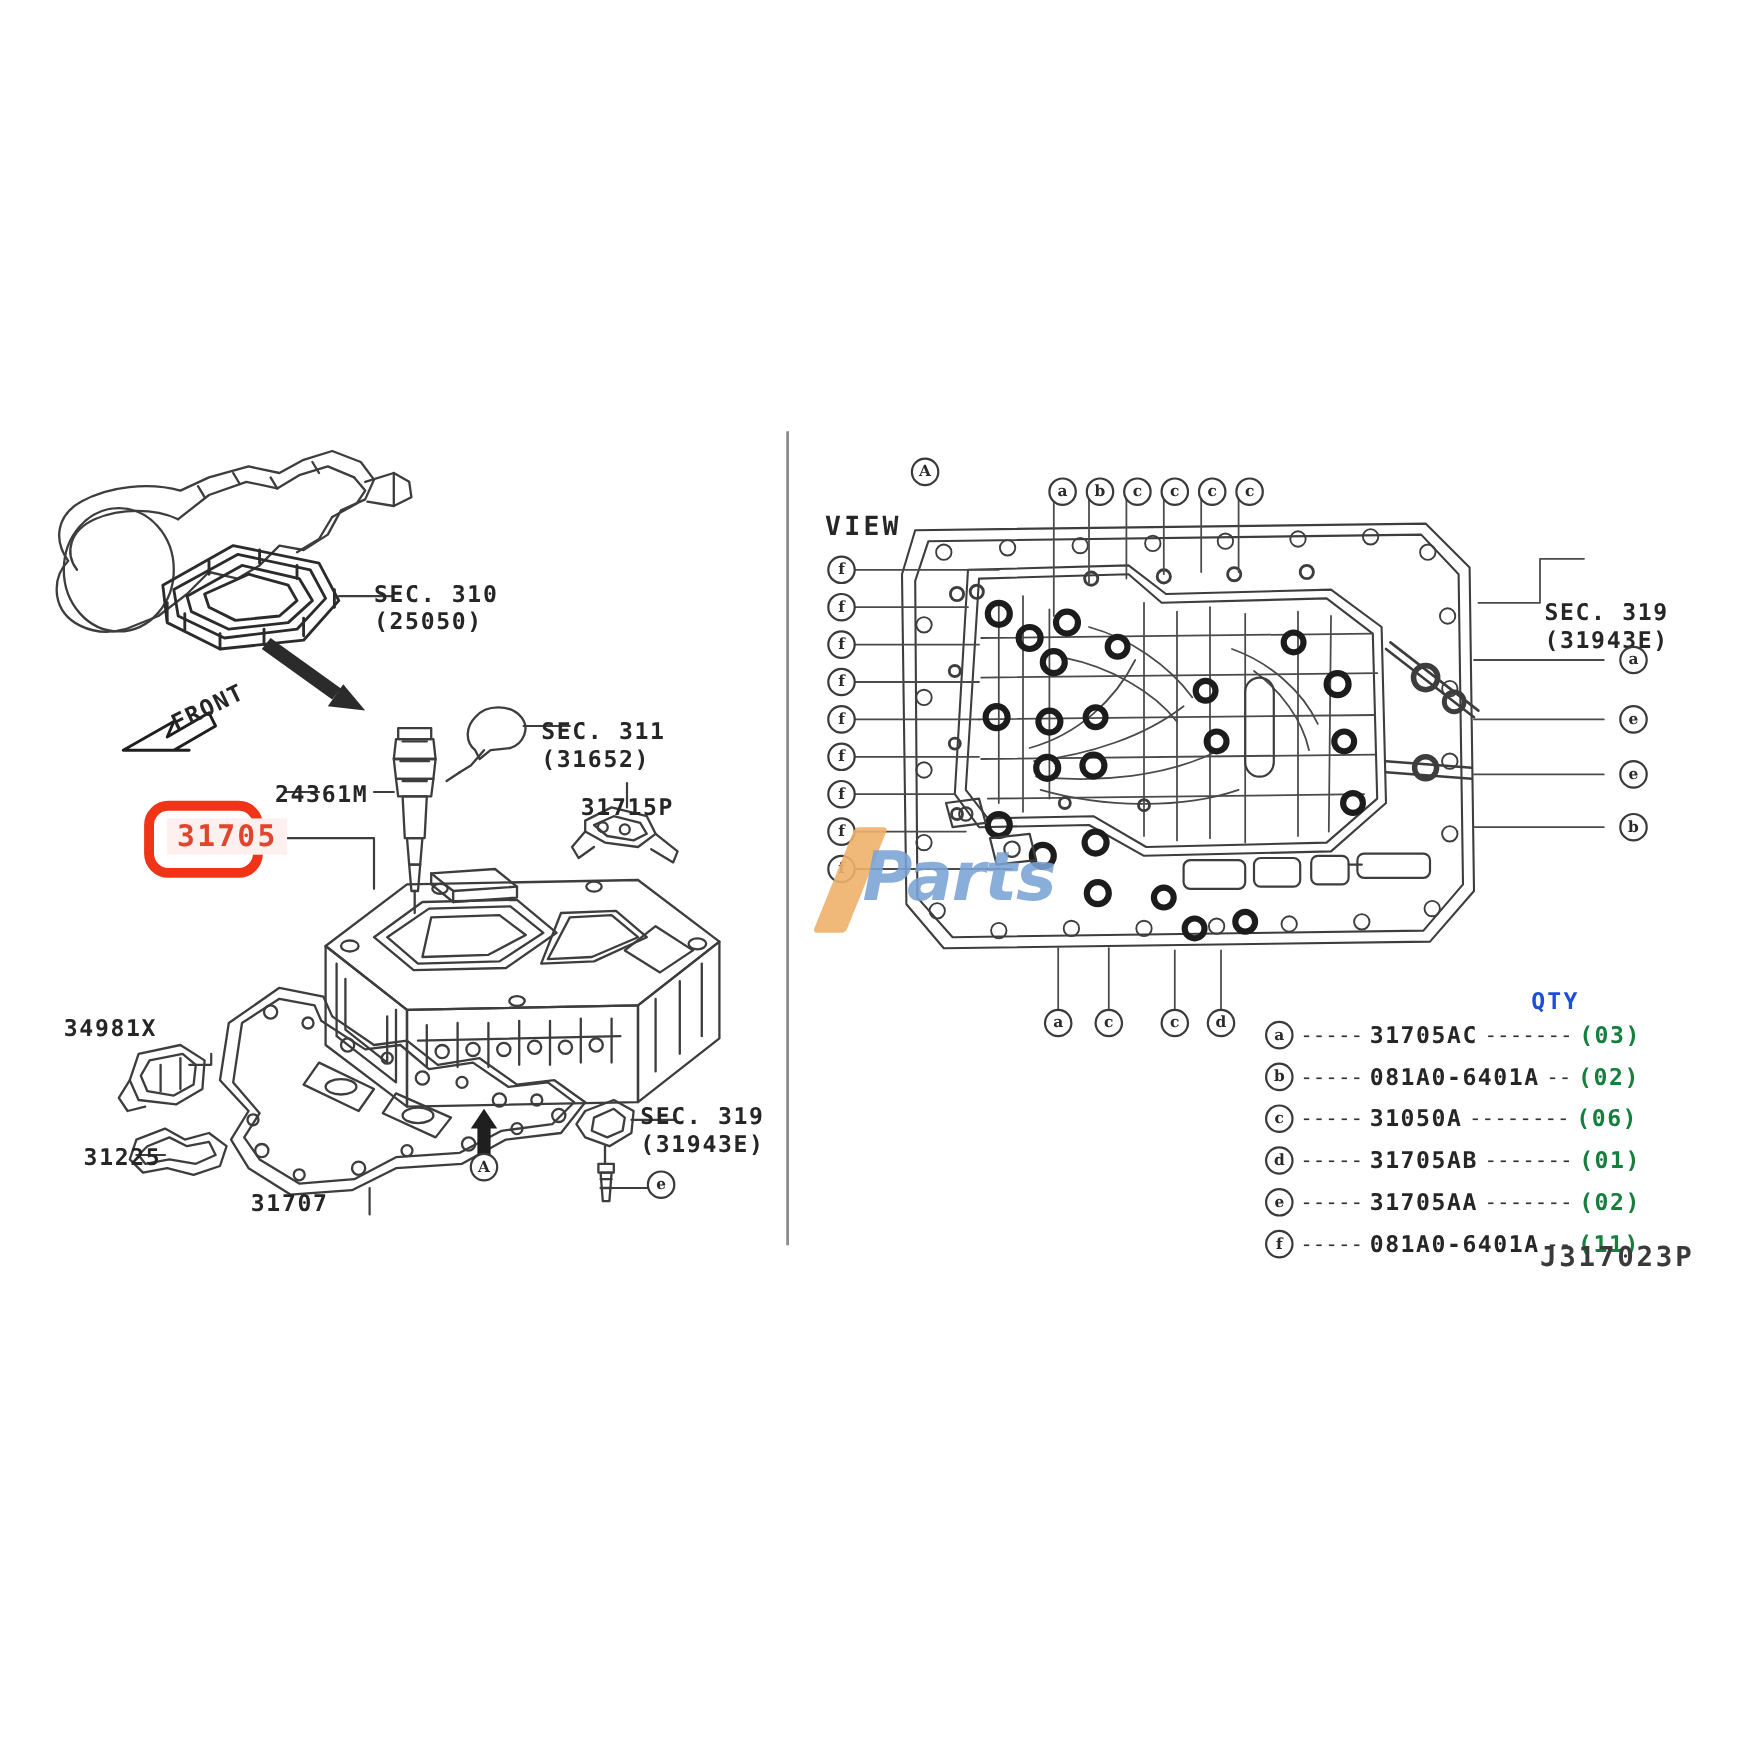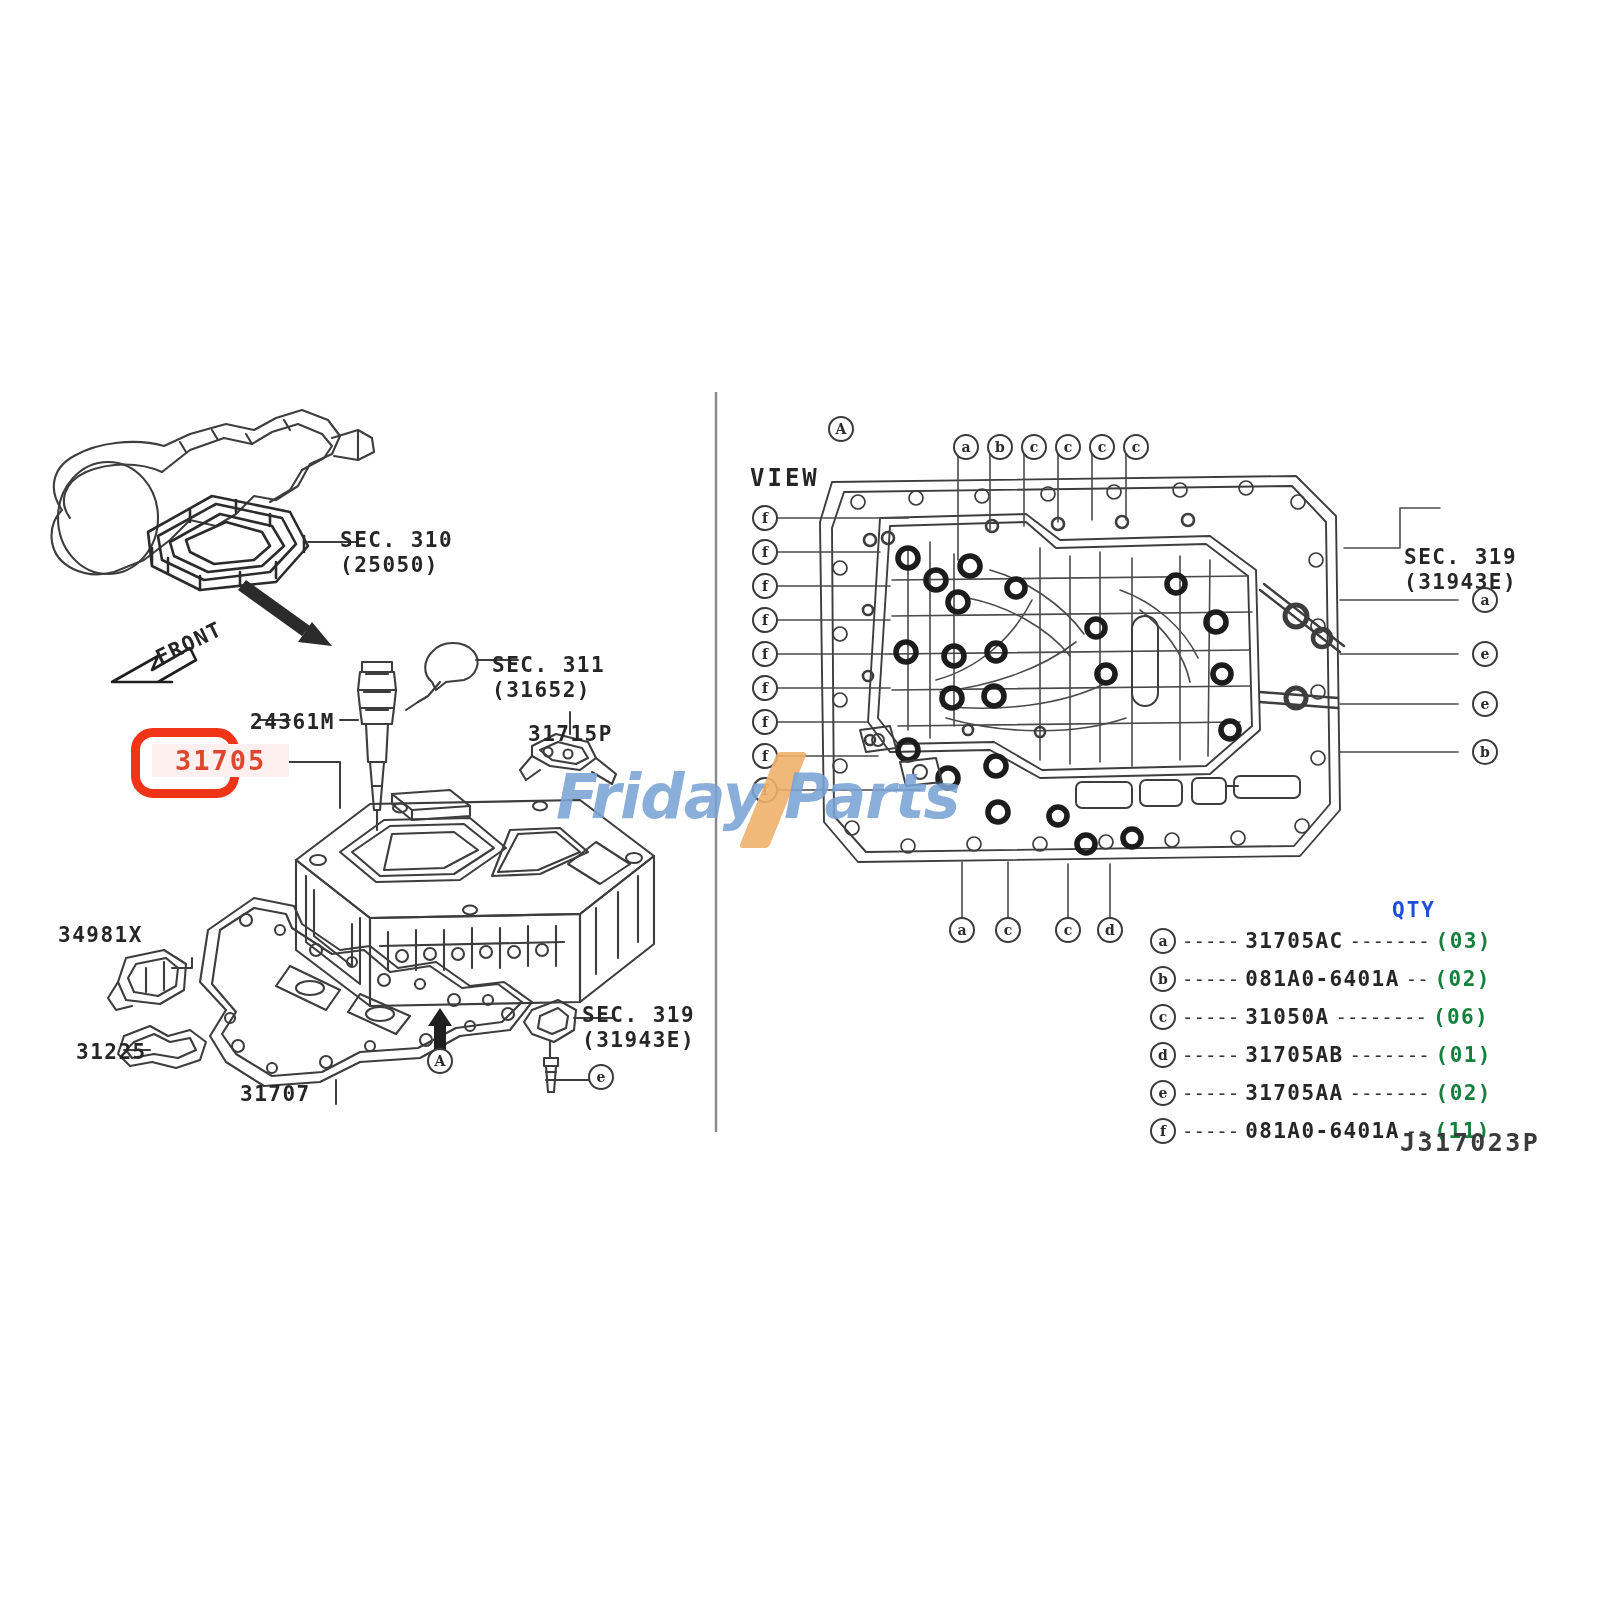--- a/index.html
+++ b/index.html
@@ -19,21 +19,21 @@
        border:2.5px solid #3a3a3a;background:#fff;
        display:flex;align-items:center;justify-content:center;
        font-size:14px;font-weight:700;color:#2a2a2a;
        font-family:"DejaVu Serif","Liberation Serif",serif;
        box-sizing:border-box;}
 
   
   .hl-box{position:absolute;border:9px solid #f03418;border-radius:22px;
           background:#fff;box-sizing:border-box;}
   .hl-text{position:absolute;font-size:27px;letter-spacing:2px;
-           color:#e0452e;font-weight:600;background:#fdf0ee;padding:1px 23px;}
+           color:#e0452e;font-weight:600;background:#fdf0ee;padding:1px 9px;}
 
   
   .wm{position:absolute;pointer-events:none;}
   .wm-txt{position:absolute;font-family:"DejaVu Sans","Liberation Sans",sans-serif;
           font-style:italic;font-weight:bold;font-size:62px;letter-spacing:-1px;
           color:#7ba3d6;opacity:.88;white-space:nowrap;}
   .wm-slash{position:absolute;width:30px;height:96px;background:#eeb06a;
             opacity:.9;transform:skewX(-22deg);border-radius:4px;}
 
   
@@ -277,21 +277,21 @@
   <div class="lbl" style="left:152px;top:648px;transform:rotate(-26deg);transform-origin:0 0;">FRONT</div>
 
   <div class="lbl" style="left:250px;top:710px;">24361M</div>
 
   <div class="lbl" style="left:528px;top:722px;">31715P</div>
 
   <div class="lbl" style="left:58px;top:923px;">34981X</div>
 
   <div class="lbl" style="left:76px;top:1040px;">31225</div>
 
-  <div class="lbl" style="left:228px;top:1082px;margin-left:12px;">31707</div>
+  <div class="lbl" style="left:228px;top:1082px;">31707</div>
 
   <div class="lbl" style="left:582px;top:1003px;"><span>SEC. 319</span>
 <span>(31943E)</span></div>
 
   <div class="bub" style="left:427px;top:1048px;">A</div>
 
   <div class="bub" style="left:588px;top:1064px;">e</div>
 
   <div class="hl-box" style="left:131px;top:728px;width:108px;height:70px;"></div>
   <div class="hl-text" style="left:152px;top:744px;">31705</div>
@@ -539,18 +539,17 @@
     <span class="leg-dash">-----</span>
     <span class="leg-pn">081A0-6401A</span>
     <span class="leg-dash">--</span>
     <span class="leg-qty">(11)</span>
   </div>
 
 
   <div class="dwg" style="left:1400px;top:1128px;">J317023P</div>
 
   <div class="wm" style="left:556px;top:752px;width:420px;height:96px;">
-    <div class="wm-txt" style="left:0px;top:8px;">Friday</div>
     <div class="wm-slash" style="left:202px;top:0px;"></div>
     <div class="wm-txt" style="left:228px;top:8px;">Parts</div>
   </div>
 
 </div>
 
 </body></html>

